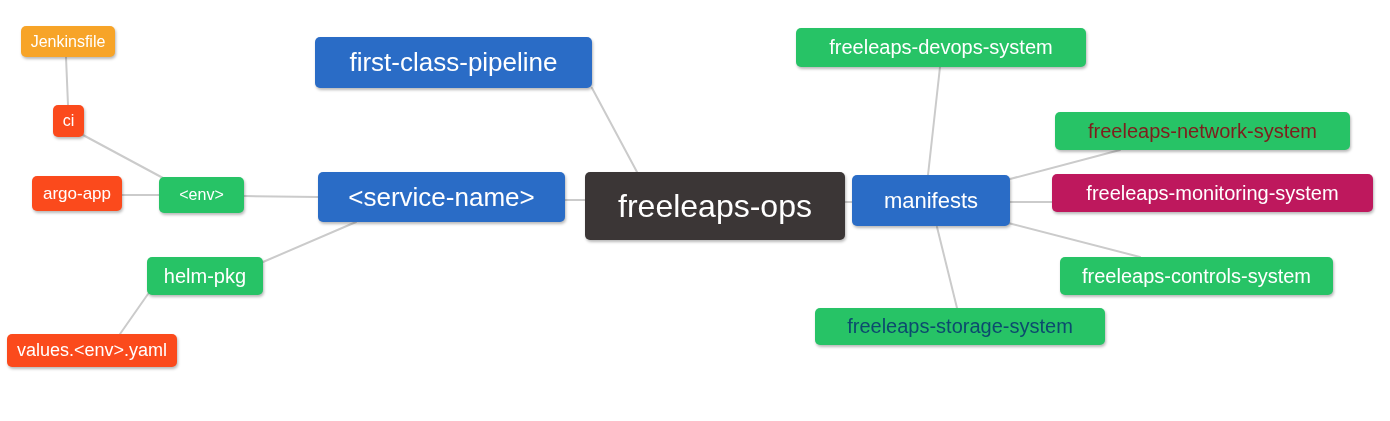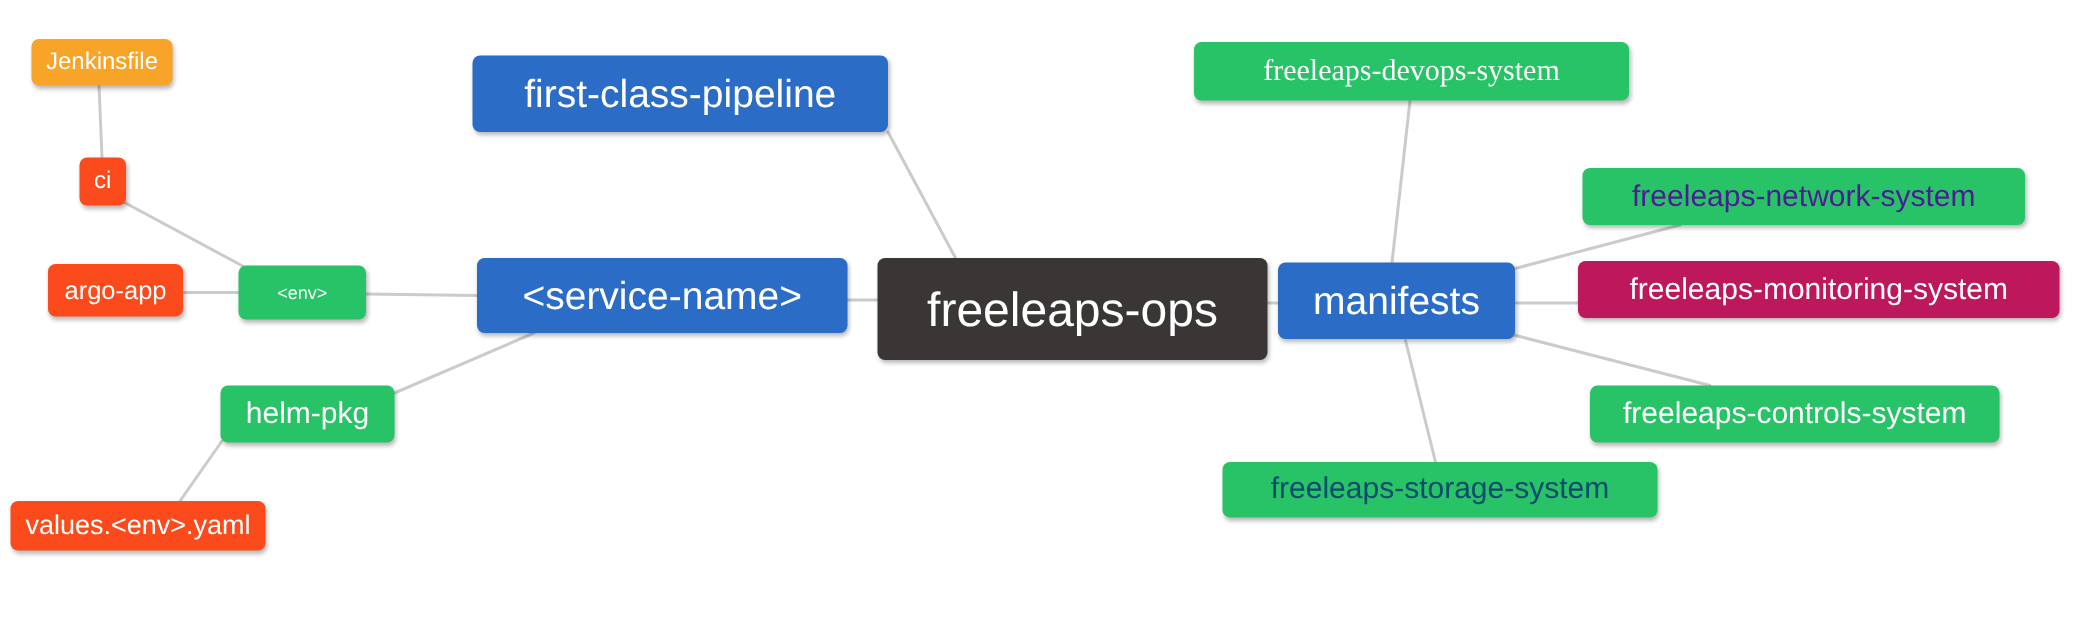--- a/index.html
+++ b/index.html
@@ -43,26 +43,26 @@
       <line x1="928" y1="175" x2="940" y2="67" stroke="#cbcbcb"></line>
       <line x1="1010" y1="179" x2="1120" y2="150" stroke="#cbcbcb"></line>
       <line x1="1010" y1="202" x2="1052" y2="202" stroke="#cbcbcb"></line>
       <line x1="1008" y1="223" x2="1140" y2="257" stroke="#cbcbcb"></line>
       <line x1="937" y1="227" x2="957" y2="308" stroke="#cbcbcb"></line>
     </svg>
   <div id="nodes">
       <div class="node" style="left: 21px; top: 26px; width: 94px; height: 31px; font-size: 16px; background: rgb(247, 164, 40); color: rgb(255, 255, 255);">Jenkinsfile</div>
       <div class="node" style="left: 53px; top: 105px; width: 31px; height: 32px; font-size: 16px; background: rgb(251, 74, 28); color: rgb(255, 255, 255);">ci</div>
       <div class="node" style="left: 32px; top: 176px; width: 90px; height: 35px; font-size: 17px; background: rgb(251, 74, 28); color: rgb(255, 255, 255);">argo-app</div>
-      <div class="node" style="left: 159px; top: 177px; width: 85px; height: 36px; font-size: 12px; background: rgb(39, 195, 102); color: rgb(255, 255, 255);">&lt;env&gt;</div>
+      <div class="node" style="left: 159px; top: 177px; width: 85px; height: 36px; font-size: 16px; background: rgb(39, 195, 102); color: rgb(255, 255, 255);">&lt;env&gt;</div>
       <div class="node" style="left: 147px; top: 257px; width: 116px; height: 38px; font-size: 20px; background: rgb(39, 195, 102); color: rgb(255, 255, 255);">helm-pkg</div>
       <div class="node" style="left: 7px; top: 334px; width: 170px; height: 33px; font-size: 18px; background: rgb(251, 74, 28); color: rgb(255, 255, 255);">values.&lt;env&gt;.yaml</div>
       <div class="node" style="left: 315px; top: 37px; width: 277px; height: 51px; font-size: 26px; background: rgb(42, 108, 198); color: rgb(255, 255, 255);">first-class-pipeline</div>
       <div class="node" style="left: 318px; top: 172px; width: 247px; height: 50px; font-size: 26px; background: rgb(42, 108, 198); color: rgb(255, 255, 255);">&lt;service-name&gt;</div>
       <div class="node" style="left: 585px; top: 172px; width: 260px; height: 68px; font-size: 32px; background: rgb(59, 54, 54); color: rgb(255, 255, 255);">freeleaps-ops</div>
-      <div class="node" style="left: 852px; top: 175px; width: 158px; height: 51px; font-size: 26px; background: rgb(42, 108, 198); color: rgb(255, 255, 255);">manifests</div>
-      <div class="node" style="left: 796px; top: 28px; width: 290px; height: 39px; font-size: 20px; background: rgb(39, 195, 102); color: rgb(255, 255, 255); font-family: Liberation Serif, serif;">freeleaps-devops-system</div>
-      <div class="node" style="left: 1055px; top: 112px; width: 295px; height: 38px; font-size: 20px; background: rgb(39, 195, 102); color: #4c1d95;">freeleaps-network-system</div>
+      <div class="node" style="left: 852px; top: 175px; width: 158px; height: 51px; font-size: 22px; background: rgb(42, 108, 198); color: rgb(255, 255, 255);">manifests</div>
+      <div class="node" style="left: 796px; top: 28px; width: 290px; height: 39px; font-size: 20px; background: rgb(39, 195, 102); color: rgb(255, 255, 255);">freeleaps-devops-system</div>
+      <div class="node" style="left: 1055px; top: 112px; width: 295px; height: 38px; font-size: 20px; background: rgb(39, 195, 102); color: #7f1d1d;">freeleaps-network-system</div>
       <div class="node" style="left: 1052px; top: 174px; width: 321px; height: 38px; font-size: 20px; background: #be185d; color: rgb(255, 255, 255);">freeleaps-monitoring-system</div>
       <div class="node" style="left: 1060px; top: 257px; width: 273px; height: 38px; font-size: 20px; background: rgb(39, 195, 102); color: rgb(255, 255, 255);">freeleaps-controls-system</div>
       <div class="node" style="left: 815px; top: 308px; width: 290px; height: 37px; font-size: 20px; background: rgb(39, 195, 102); color: #0c4a6e;">freeleaps-storage-system</div>
     </div>
 </div>
 
 </body></html>

